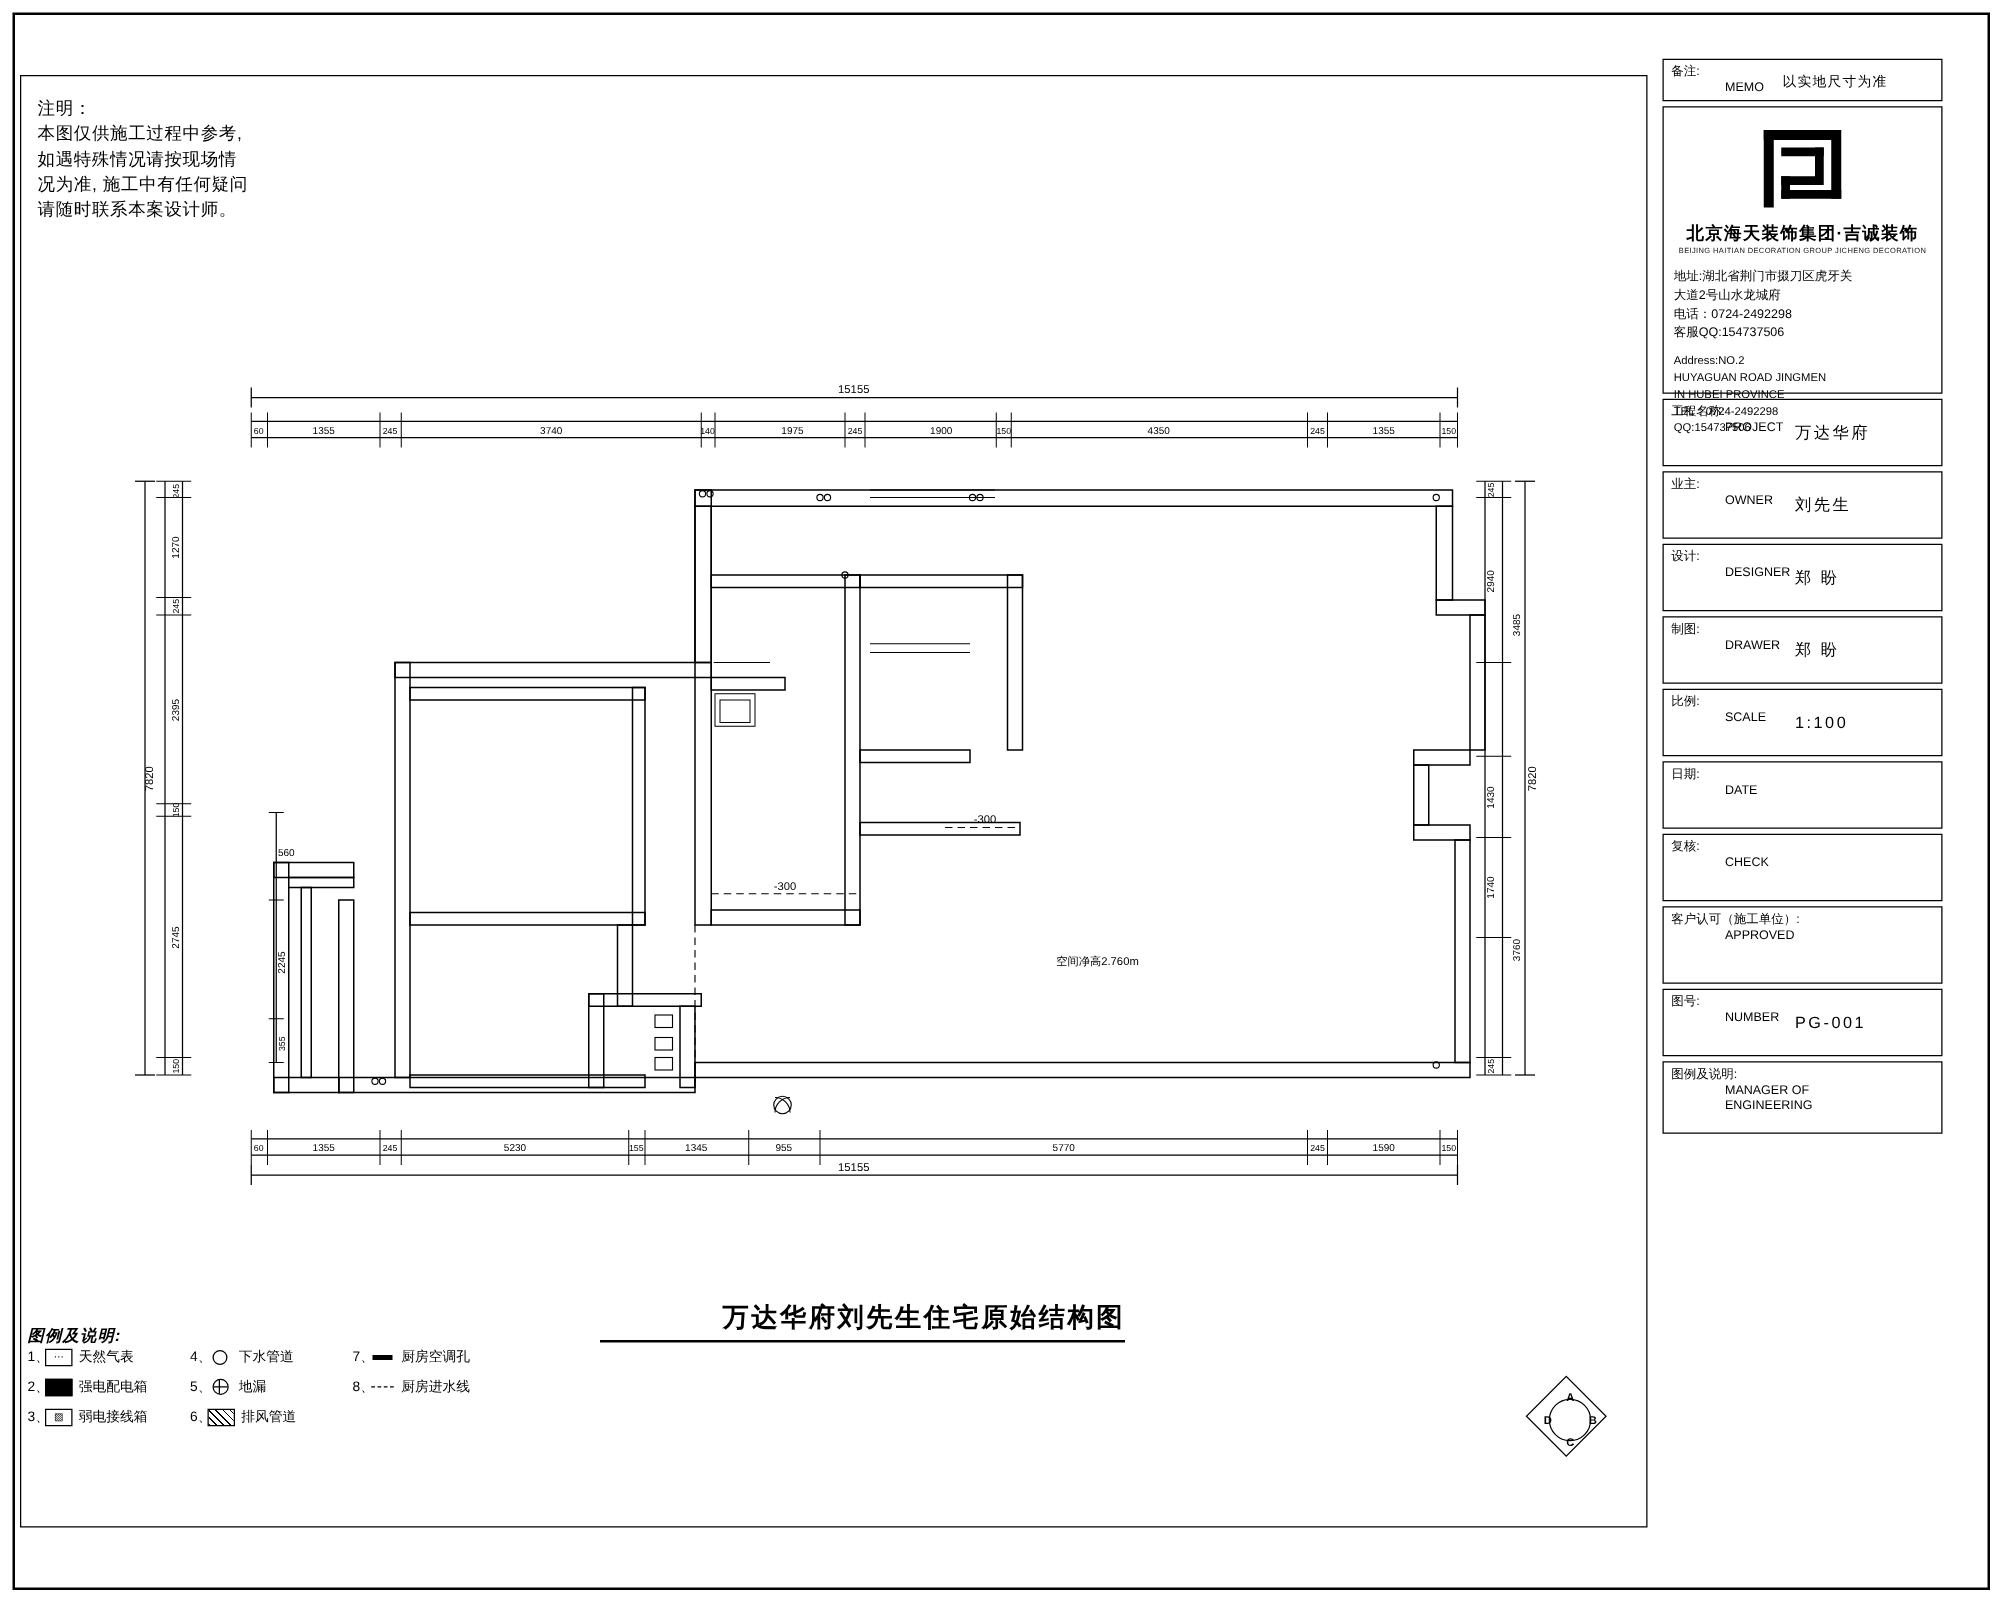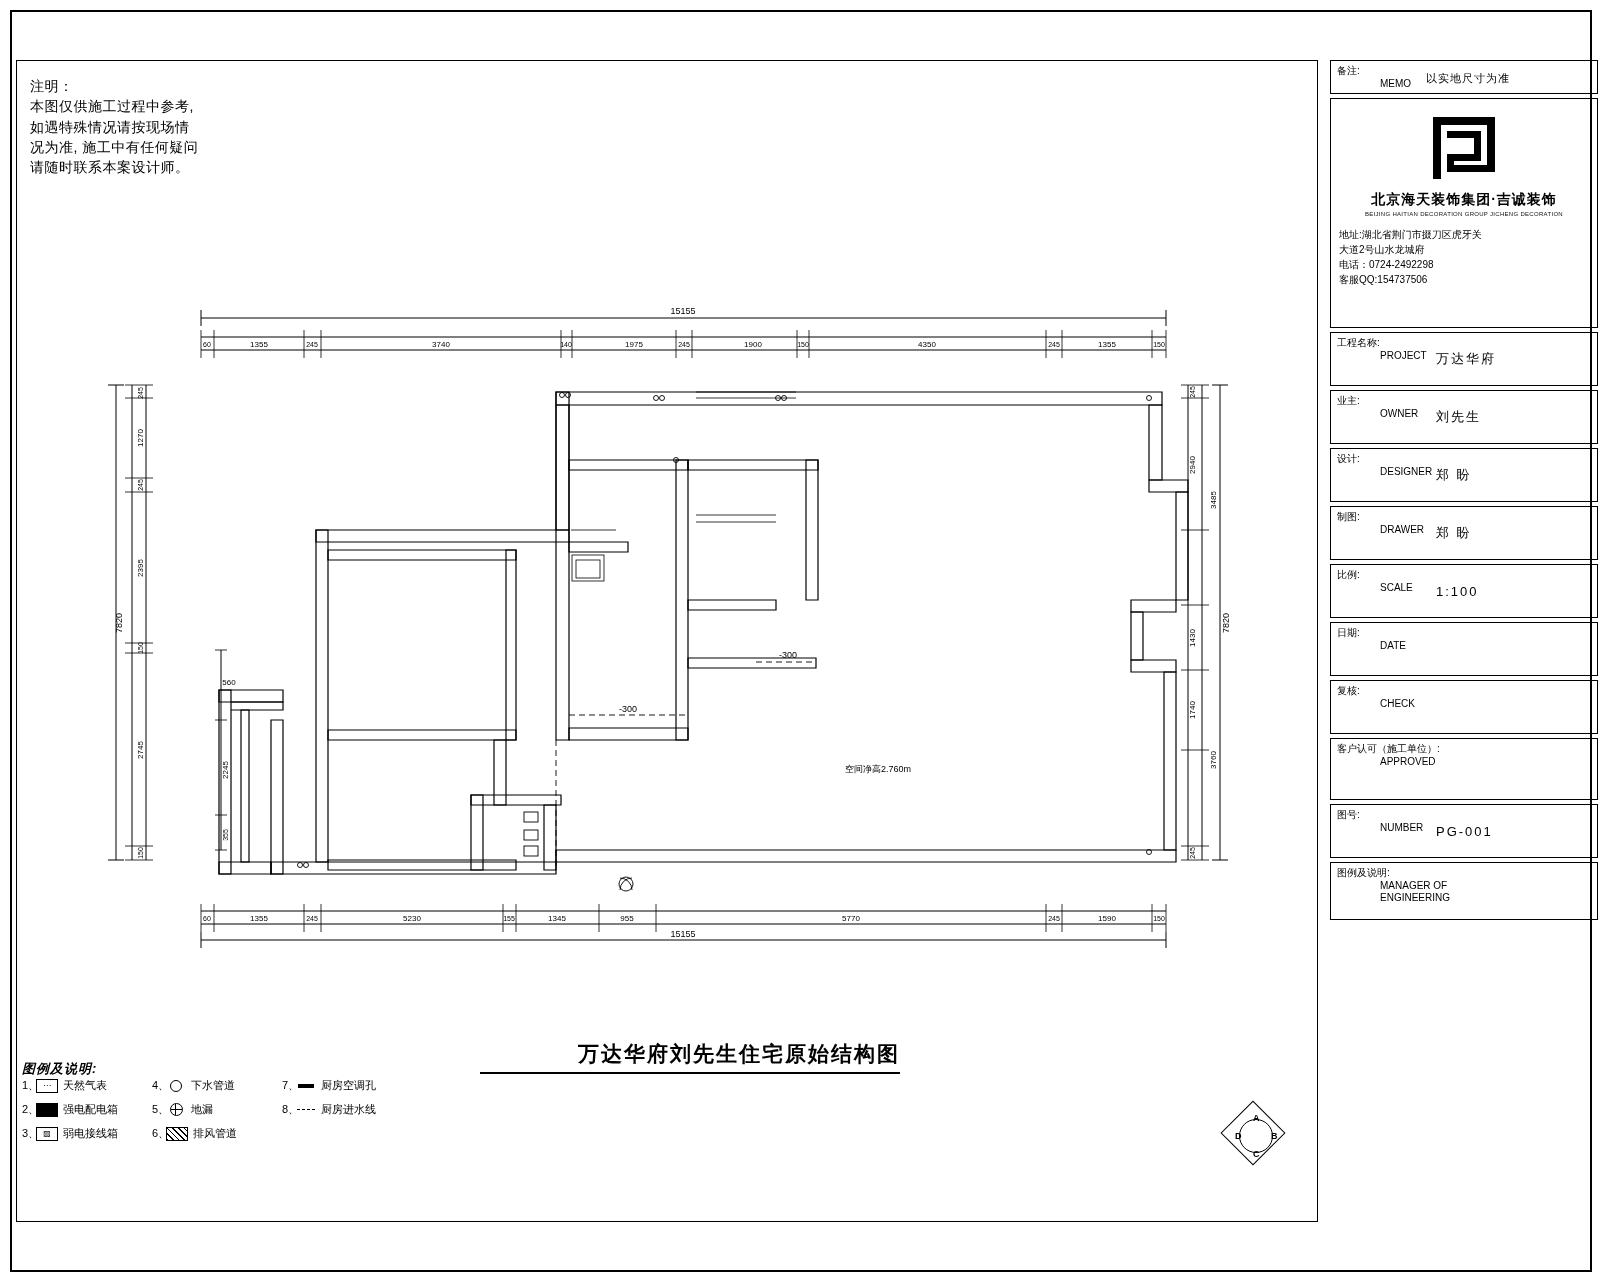--- a/index.html
+++ b/index.html
@@ -39,21 +39,21 @@
   .compass{position:absolute;left:1225px;top:1105px;width:62px;height:62px;}
   .compass .dia{position:absolute;left:5px;top:5px;width:44px;height:44px;border:1.4px solid #000;transform:rotate(45deg);}
   .compass .circ{position:absolute;left:14px;top:14px;width:32px;height:32px;border:1.2px solid #000;border-radius:50%;}
   .compass span{position:absolute;font-size:9px;font-weight:bold;}
   .compass .n{left:28px;top:8px;}
   .compass .e{left:46px;top:26px;}
   .compass .s{left:28px;top:44px;}
   .compass .w{left:10px;top:26px;}
 
   
-  .tb{position:absolute;left:1330px;top:60px;width:268px;}
+  .tb{position:absolute;left:1330px;top:47px;width:224px;}
   .tb .box{border:1px solid #000;margin-bottom:4px;position:relative;box-sizing:border-box;}
   .tb .lbl{position:absolute;left:6px;top:4px;font-size:10px;line-height:1.25;}
   .tb .lbl .cn{display:block;}
   .tb .lbl .en{display:block;padding-left:43px;}
   .tb .val{position:absolute;left:105px;top:50%;transform:translateY(-50%);font-size:13px;letter-spacing:2px;}
 
   .memo{height:34px;}
   .memo .val{top:10px;transform:none;font-size:11px;letter-spacing:1px;left:95px;}
 
   .logobox{height:230px;}
@@ -425,20 +425,27 @@
           <div class="lm8"></div>
       </div>
       <div class="cname">北京海天装饰集团·吉诚装饰</div>
       <div class="cname-en">BEIJING HAITIAN DECORATION GROUP  JICHENG DECORATION</div>
       <div class="addr">
         <div>地址:湖北省荆门市掇刀区虎牙关</div>
         <div>大道2号山水龙城府</div>
         <div>电话：0724-2492298</div>
         <div>客服QQ:154737506</div>
       </div>
+      <div class="addr-en">
+        <div>Address:NO.2</div>
+        <div>     HUYAGUAN  ROAD  JINGMEN</div>
+        <div>     IN  HUBEI  PROVINCE</div>
+        <div>TEL：0724-2492298</div>
+        <div>QQ:154737506</div>
+      </div>
     </div>
 
     <div class="box row">
       <span class="lbl">
         <span class="cn">工程名称:</span>
         <span class="en">PROJECT</span>
       </span>
       <span class="val">万达华府</span>
     </div>
 

